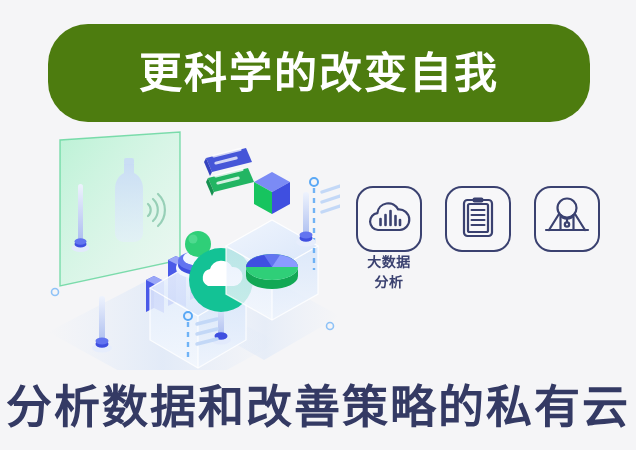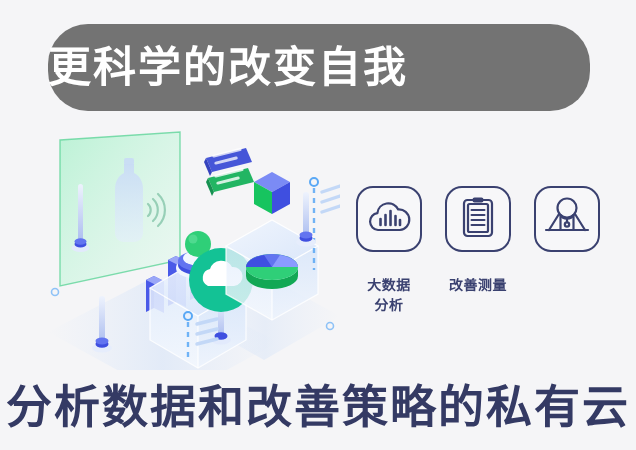--- a/index.html
+++ b/index.html
@@ -22,26 +22,26 @@
     height: 450px;
     background: #f5f5f7;
   }
 
   
   .header-pill {
     position: absolute;
     left: 48px;
     top: 24px;
     width: 542px;
-    height: 87px;
-    background: #737373;
+    height: 98px;
+    background: #4d7c0f;
     border-radius: 40px;
     display: flex;
     align-items: center;
-    justify-content: flex-start;
+    justify-content: center;
     box-sizing: border-box;
   }
   .header-title {
     color: #ffffff;
     font-size: 43px;
     font-weight: bold;
     letter-spacing: 2px;
     line-height: 1;
     white-space: nowrap;
     font-family: "DejaVu Sans", "Liberation Sans", sans-serif;
@@ -92,21 +92,21 @@
     height: 66px;
     border: 2px solid #3a4170;
     border-radius: 17px;
     box-sizing: border-box;
     display: flex;
     align-items: center;
     justify-content: center;
     background: #f7f7f9;
   }
   .feature-label {
-    margin-top: 23px;
+    margin-top: 0;
     text-align: center;
     color: #3a4170;
     font-size: 14px;
     font-weight: bold;
     line-height: 1.45;
     letter-spacing: 0.5px;
     font-family: "DejaVu Sans", "Liberation Sans", sans-serif;
   }
   .feature-label span { display: block; }
 </style>
@@ -338,21 +338,20 @@
             <g stroke-width="2">
               <line x1="12.5" y1="15" x2="25.5" y2="15"></line>
               <line x1="12.5" y1="20" x2="25.5" y2="20"></line>
               <line x1="12.5" y1="25" x2="25.5" y2="25"></line>
               <line x1="12.5" y1="30" x2="25.5" y2="30"></line>
             </g>
           </svg>
         </span>
       </div>
       <div class="feature-label">
-        <span>改善测量</span>
       </div>
     </div>
 
     <div class="feature">
       <div class="feature-icon-box">
         <span>
           <svg width="46" height="40" viewBox="0 0 46 40" fill="none" stroke="#3a4170" stroke-width="2.2" stroke-linecap="round" stroke-linejoin="round">
             <circle cx="23" cy="11" r="9.5"></circle>
             <path d="M15,17 L5,33"></path>
             <path d="M31,17 L41,33"></path>

